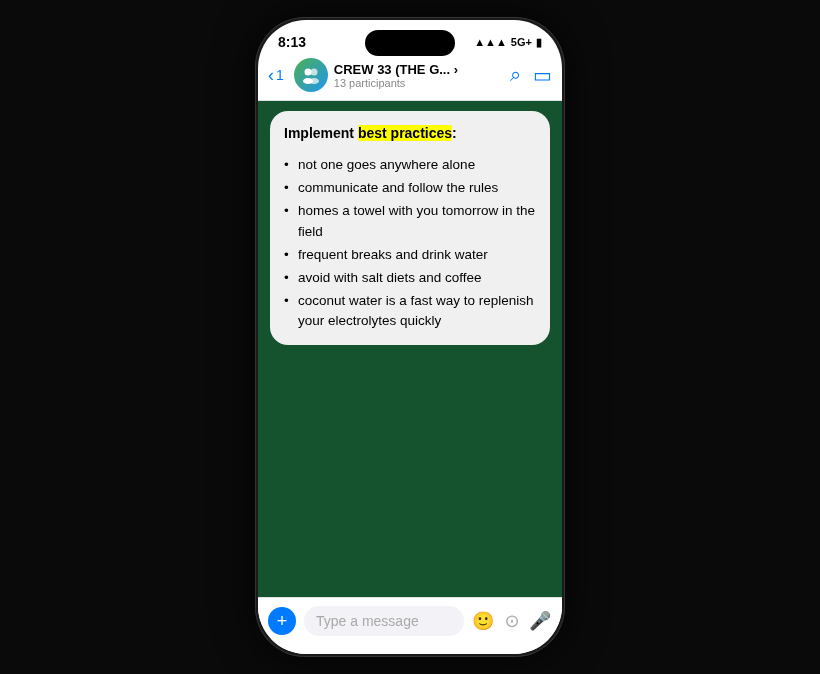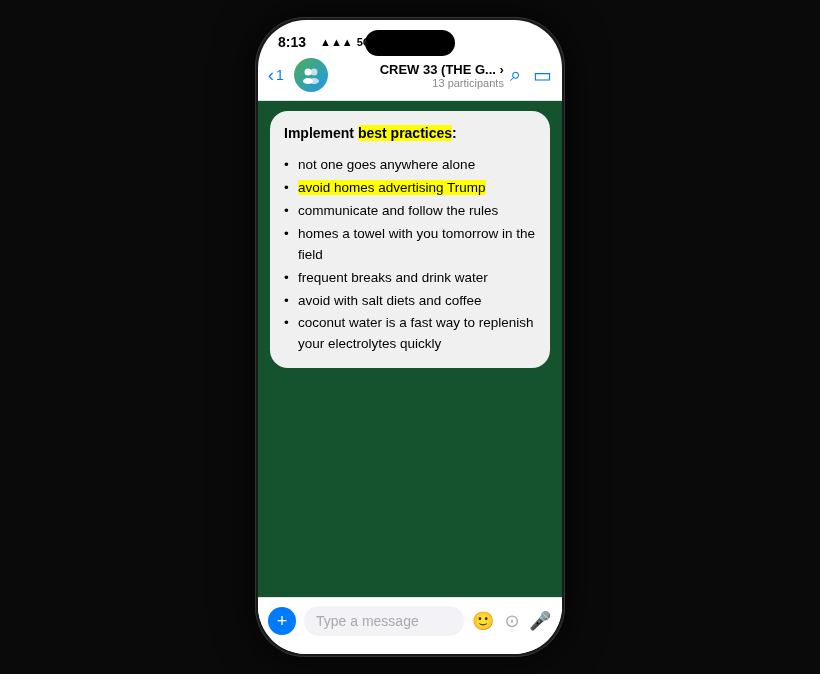--- a/index.html
+++ b/index.html
@@ -45,20 +45,21 @@
       width: 90px;
       height: 26px;
       background: #000;
       border-radius: 14px;
       z-index: 10;
     }
 
     
     .status-bar {
       display: flex;
+      justify-content: space-between;
       align-items: center;
       padding: 14px 20px 4px 20px;
       font-size: 12px;
       font-weight: 600;
       color: #000;
       flex-shrink: 0;
       position: relative;
       z-index: 5;
       gap: 14px;
     }
@@ -109,21 +110,20 @@
       align-items: center;
       justify-content: center;
       font-size: 10px;
       color: white;
       font-weight: bold;
       flex-shrink: 0;
     }
 
     .nav-info {
       flex: 1;
-      text-align: right;
     }
 
     .nav-title {
       font-size: 13px;
       font-weight: 600;
       color: #000;
     }
 
     .nav-subtitle {
       font-size: 11px;
@@ -269,21 +269,20 @@
       </div>
     </div>
 
     <div class="chat-area">
       <div class="message-bubble">
         <div class="message-heading">
           <span>Implement </span><span class="highlight">best practices</span><span>:</span>
         </div>
         <ul class="bullet-list">
           <li>not one goes anywhere alone</li>
-          <li><span class="highlight">avoid homes advertising Trump</span></li>
           <li>communicate and follow the rules</li>
           <li>homes a towel with you tomorrow in the field</li>
           <li>frequent breaks and drink water</li>
           <li>avoid with salt diets and coffee</li>
           <li>coconut water is a fast way to replenish your electrolytes quickly</li>
         </ul>
       </div>
     </div>
 
     <div class="input-bar">

